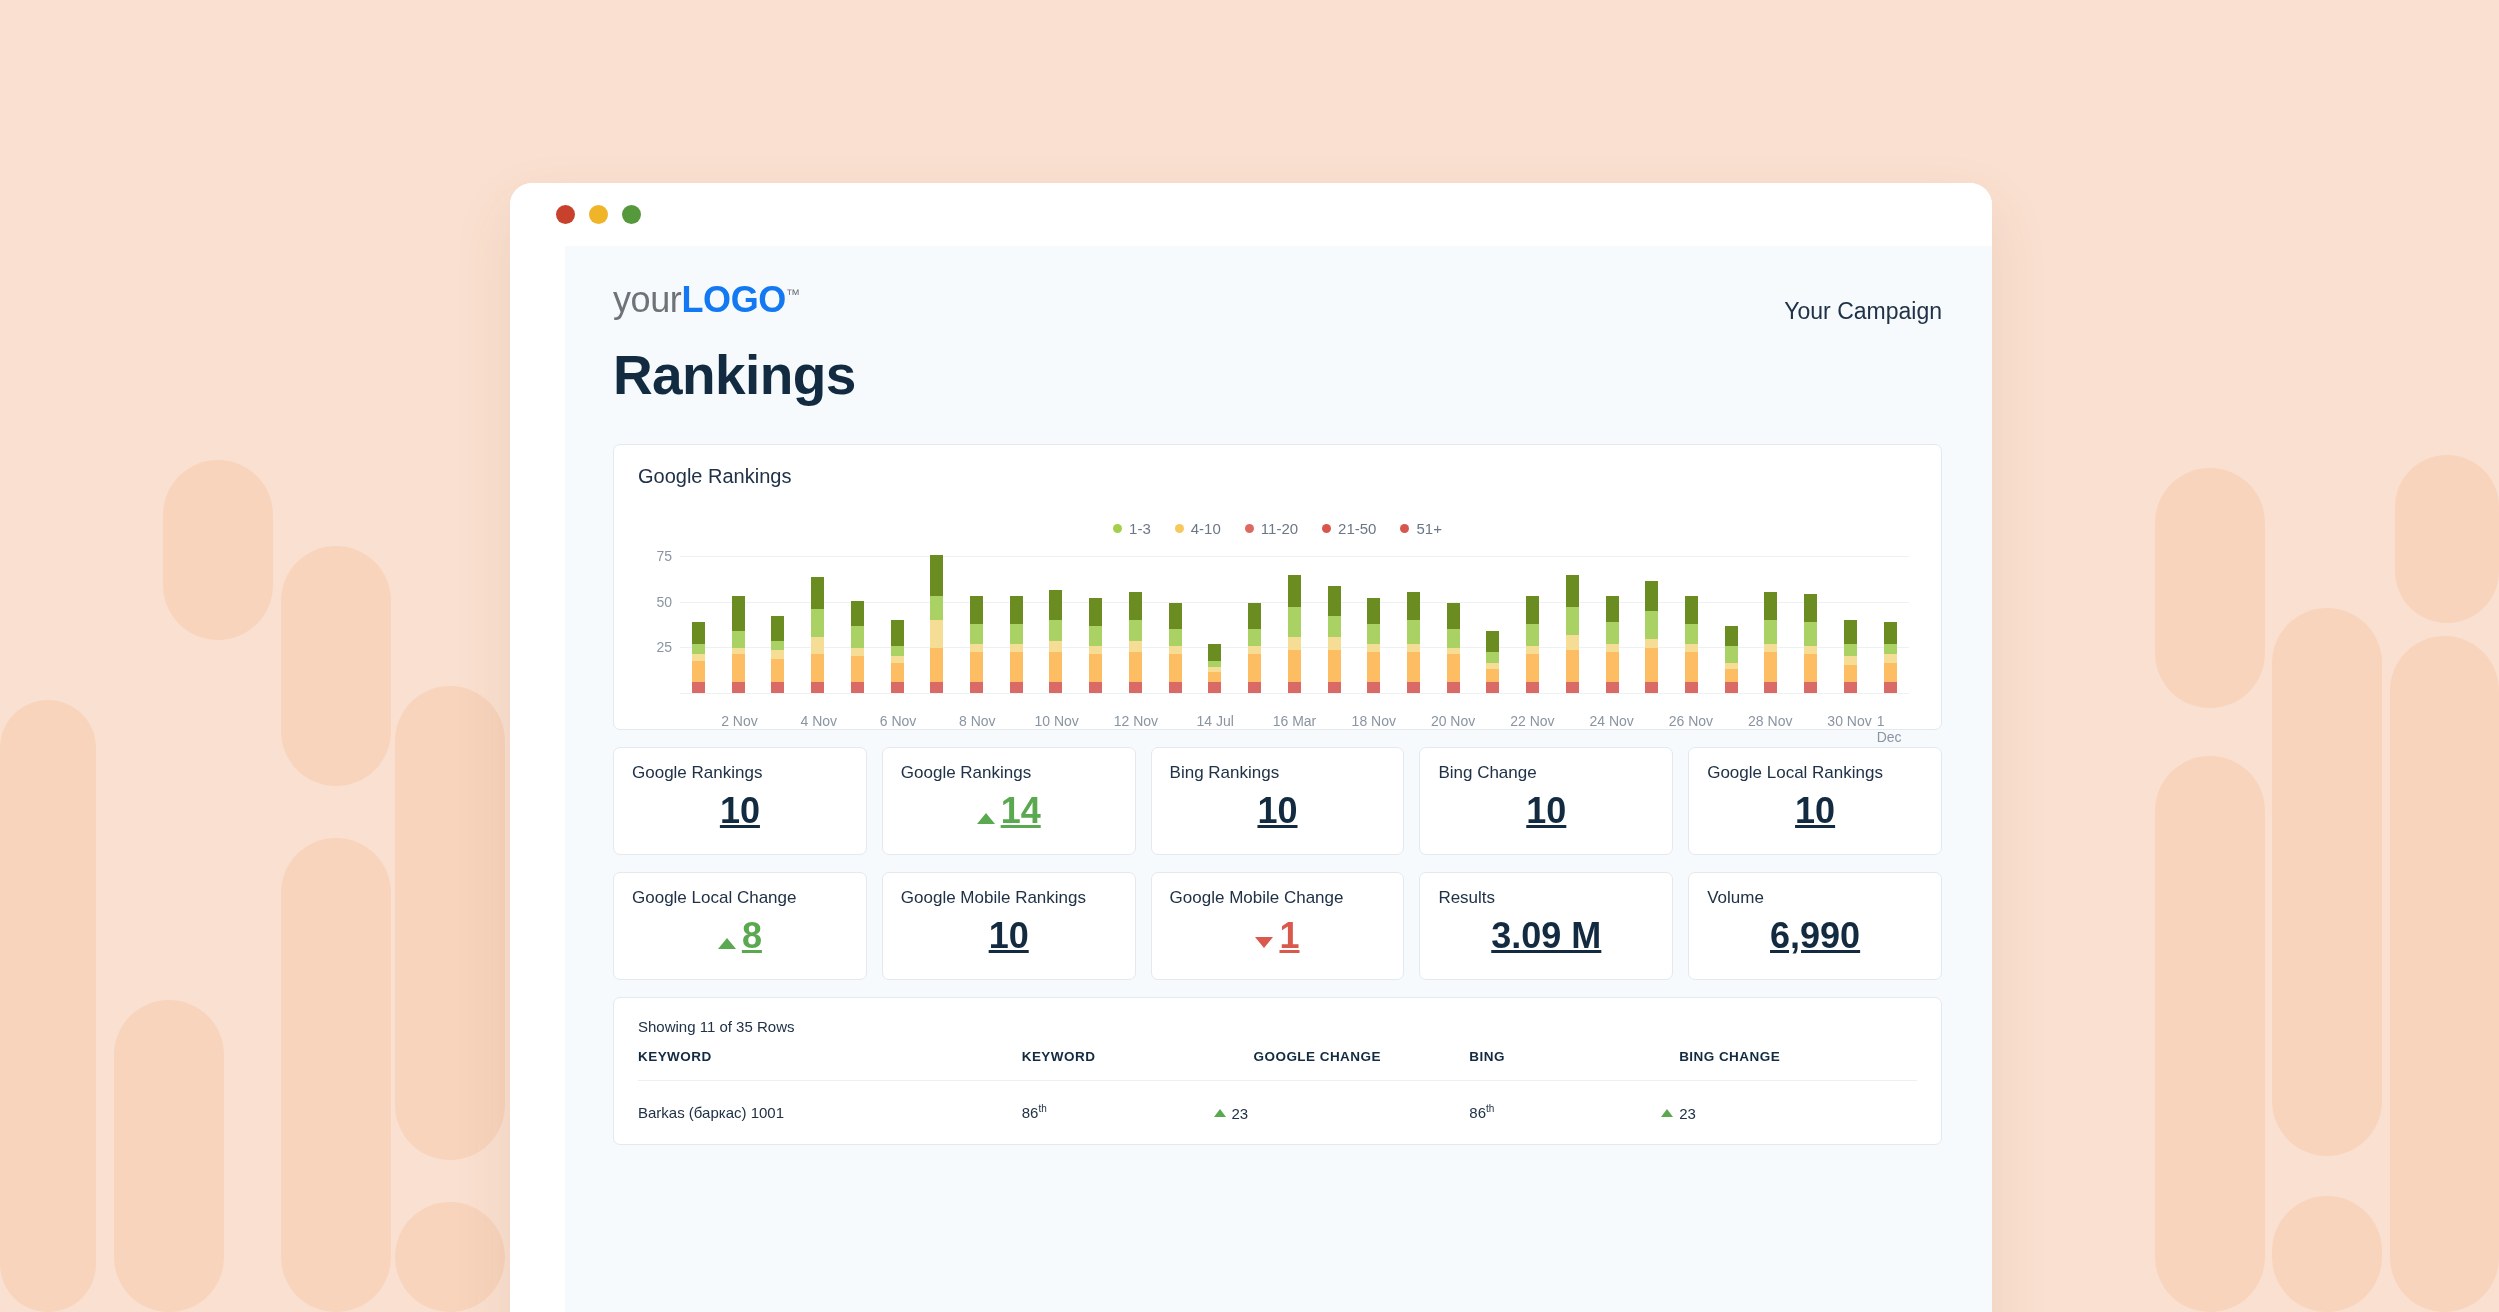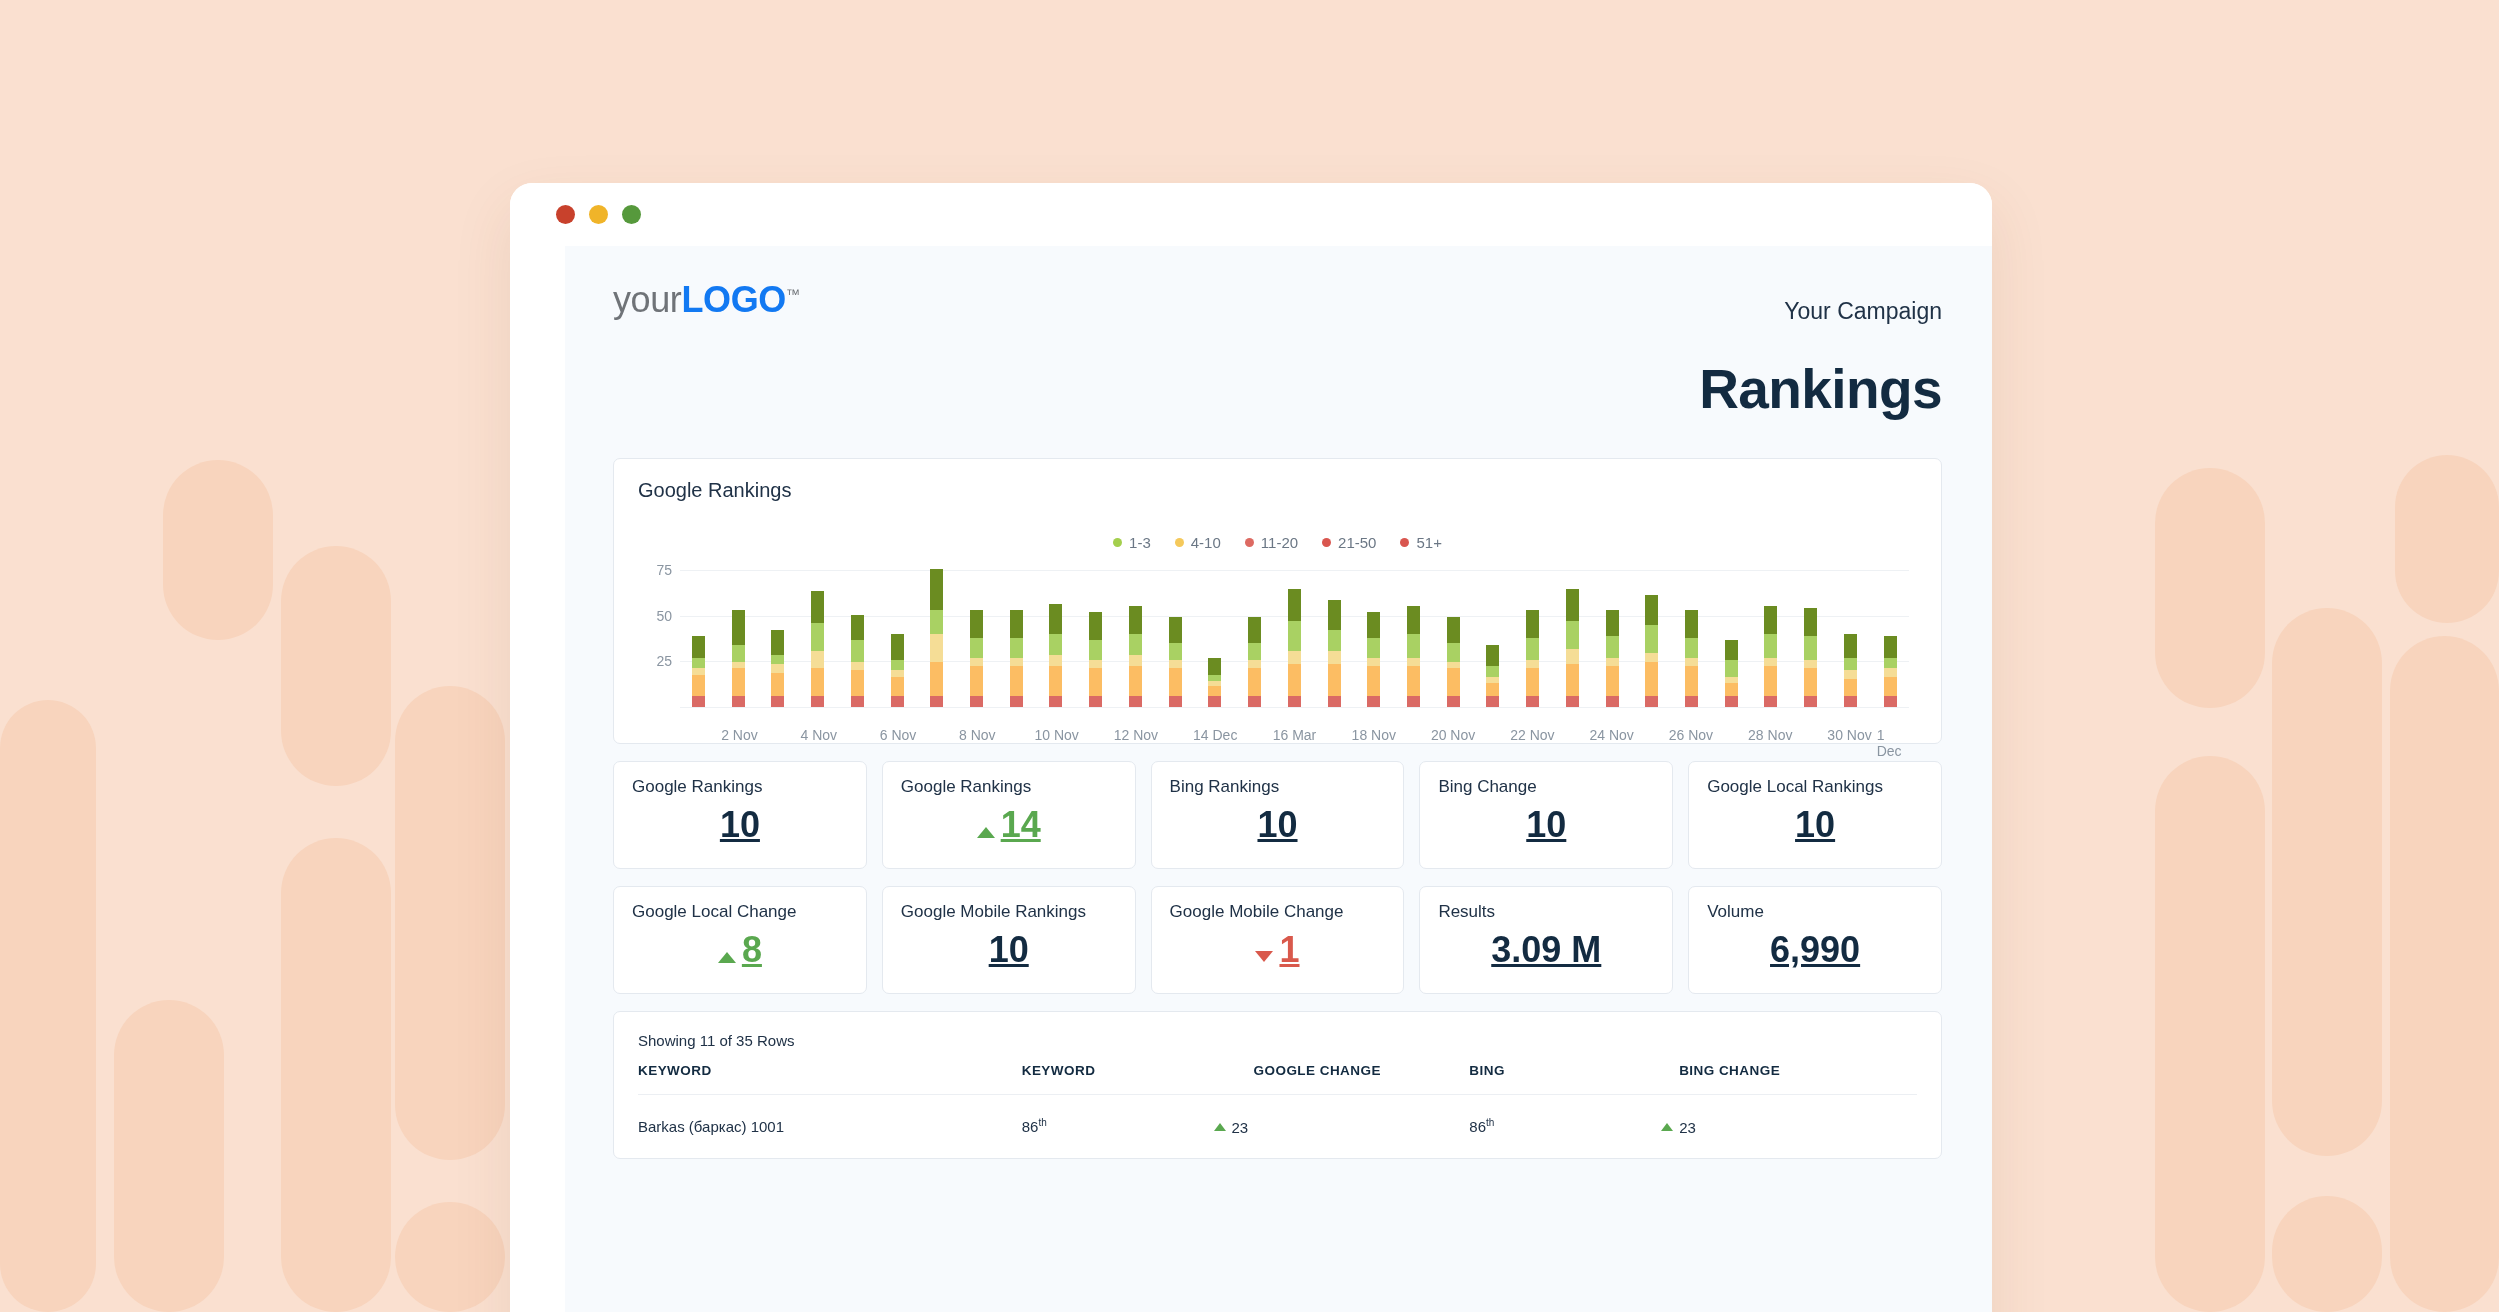--- a/index.html
+++ b/index.html
@@ -46,21 +46,21 @@
     background: #f7fafd;
     padding: 36px 50px 0 48px;
   }
 
   .rep-head { display:flex; align-items:flex-start; justify-content:space-between; }
   .logo { font-size: 36px; font-weight: 400; color:#6f7378; letter-spacing:-.4px; line-height:1; }
   .logo b { color:#1279f2; font-weight:700; }
   .logo sup { font-size: 14px; vertical-align: super; color:#6f7378; }
   .campaign { font-size: 23px; color:#203247; margin-top: 16px; }
 
-  .page-title { text-align:right; font-size: 55px; font-weight:700; color:#132b41; margin-top: 32px; letter-spacing:-.6px; }
+  .page-title { text-align:left; font-size: 55px; font-weight:700; color:#132b41; margin-top: 18px; letter-spacing:-.6px; }
 
   
   .card {
     background:#fff;
     border:1px solid #e4e9ef;
     border-radius: 7px;
   }
 
   .chart-card { margin-top: 37px; padding: 20px 24px 14px 24px; height: 286px; position:relative; }
   .chart-title { font-size: 20px; color:#203247; }
@@ -418,21 +418,21 @@
               </div>
             </div>
         </div>
         <div class="x-axis" id="xaxis">
             <div class="x-tick" style="left: 4.83871%;">2 Nov</div>
             <div class="x-tick" style="left: 11.2903%;">4 Nov</div>
             <div class="x-tick" style="left: 17.7419%;">6 Nov</div>
             <div class="x-tick" style="left: 24.1935%;">8 Nov</div>
             <div class="x-tick" style="left: 30.6452%;">10 Nov</div>
             <div class="x-tick" style="left: 37.0968%;">12 Nov</div>
-            <div class="x-tick" style="left: 43.5484%;">14 Dec</div>
+            <div class="x-tick" style="left: 43.5484%;">14 Jul</div>
             <div class="x-tick" style="left: 50%;">16 Mar</div>
             <div class="x-tick" style="left: 56.4516%;">18 Nov</div>
             <div class="x-tick" style="left: 62.9032%;">20 Nov</div>
             <div class="x-tick" style="left: 69.3548%;">22 Nov</div>
             <div class="x-tick" style="left: 75.8065%;">24 Nov</div>
             <div class="x-tick" style="left: 82.2581%;">26 Nov</div>
             <div class="x-tick" style="left: 88.7097%;">28 Nov</div>
             <div class="x-tick" style="left: 95.1613%;">30 Nov</div>
             <div class="x-tick" style="left: 98.3871%;">1 Dec</div>
           </div>

